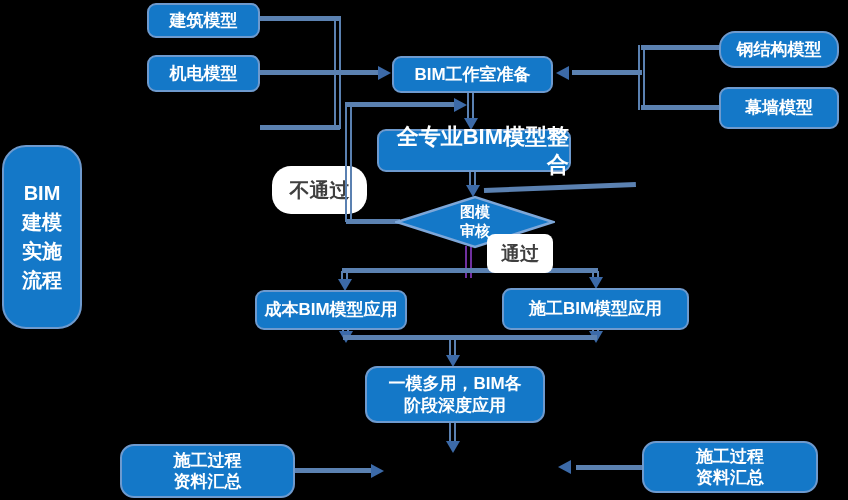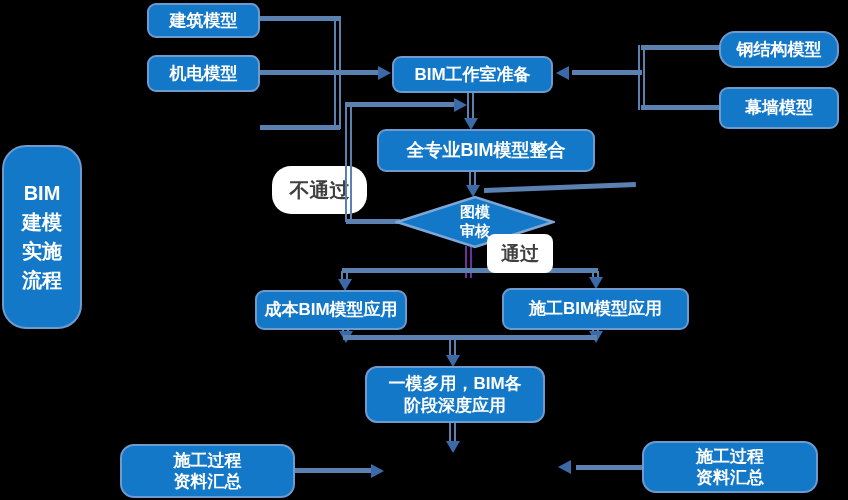--- a/index.html
+++ b/index.html
@@ -122,21 +122,21 @@
     <span>BIM工作室准备</span>
   </div>
 
   <div class="node" style="left:719px;top:31px;width:120px;height:37px;font-size:17px;border-radius:16px;">
     <span>钢结构模型</span>
   </div>
   <div class="node" style="left:719px;top:87px;width:120px;height:42px;font-size:17px;">
     <span>幕墙模型</span>
   </div>
 
-  <div class="node" style="left:377px;top:129px;width:218px;height:43px;font-size:18px;text-align:right;">
+  <div class="node" style="left:377px;top:129px;width:194px;height:43px;font-size:22px;text-align:right;">
     <span>全专业BIM模型整合</span>
   </div>
 
 
   <div class="diamond-wrap" style="left:395px;top:194px;width:160px;height:56px;">
     <svg width="160" height="56">
       <polygon points="2,28 80,3 158,28 80,53" fill="#1478c8" stroke="#7da7d9" stroke-width="2.5"></polygon>
     </svg>
   </div>
   <div class="diamond-text" style="left:395px;top:196px;width:160px;height:52px;">

